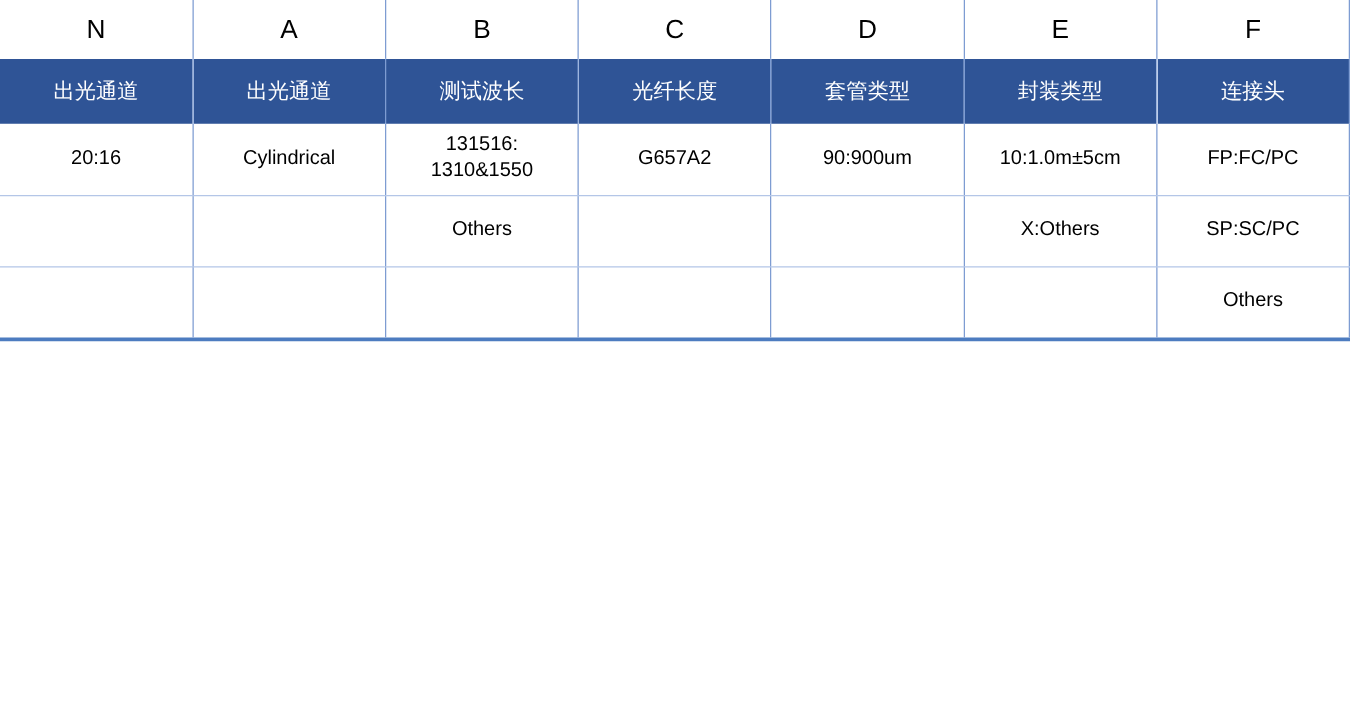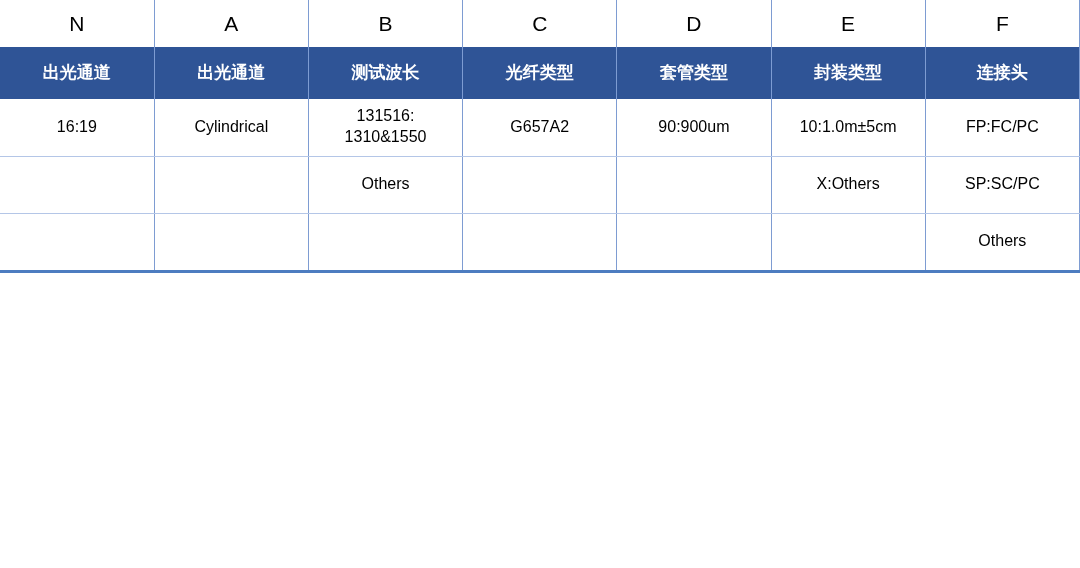--- a/index.html
+++ b/index.html
@@ -10,21 +10,21 @@
     --bottom-border:#4D7CC0;
     --body-text:#000000;
     --background:#FFFFFF;
   }
   html,body{margin:0;padding:0;background:var(--background);}
   body{width:1080px;height:568px;font-family:"Liberation Sans",sans-serif;overflow:hidden;}
   .sheet{width:1080px;box-sizing:border-box;border-bottom:3px solid var(--bottom-border);}
   table{width:100%;border-collapse:collapse;table-layout:fixed;}
   td{text-align:center;vertical-align:middle;white-space:pre-line;line-height:1.3;overflow:hidden;padding:0 2px;box-sizing:border-box;}
   tr.letters td{height:47px;font-size:21px;color:var(--body-text);border-right:1px solid var(--grid-vertical);}
-  tr.header td{height:52px;background:var(--header-bg);color:var(--header-text);font-weight:bold;font-size:17px;border-right:1px solid var(--grid-vertical);}
+  tr.header td{height:52px;background:var(--header-bg);color:var(--header-text);font-weight:normal;font-size:17px;border-right:1px solid var(--grid-vertical);}
   tr.data td{height:57px;font-size:16px;color:var(--body-text);border-right:1px solid var(--grid-vertical);border-bottom:1px solid var(--grid-horizontal);}
   td:last-child{border-right:none;}
   tr.data:last-child td{border-bottom:none;}
 </style>
 </head>
 <body>
 
 <div class="sheet">
   <table>
     <tbody>
@@ -34,27 +34,27 @@
         <td>B</td>
         <td>C</td>
         <td>D</td>
         <td>E</td>
         <td>F</td>
       </tr>
       <tr class="header">
         <td>出光通道</td>
         <td>出光通道</td>
         <td>测试波长</td>
-        <td>光纤类型</td>
+        <td>光纤长度</td>
         <td>套管类型</td>
         <td>封装类型</td>
         <td>连接头</td>
       </tr>
       <tr class="data">
-        <td>16:19</td>
+        <td>20:16</td>
         <td>Cylindrical</td>
         <td>131516:
 1310&amp;1550</td>
         <td>G657A2</td>
         <td>90:900um</td>
         <td>10:1.0m±5cm</td>
         <td>FP:FC/PC</td>
       </tr>
       <tr class="data">
         <td></td>

